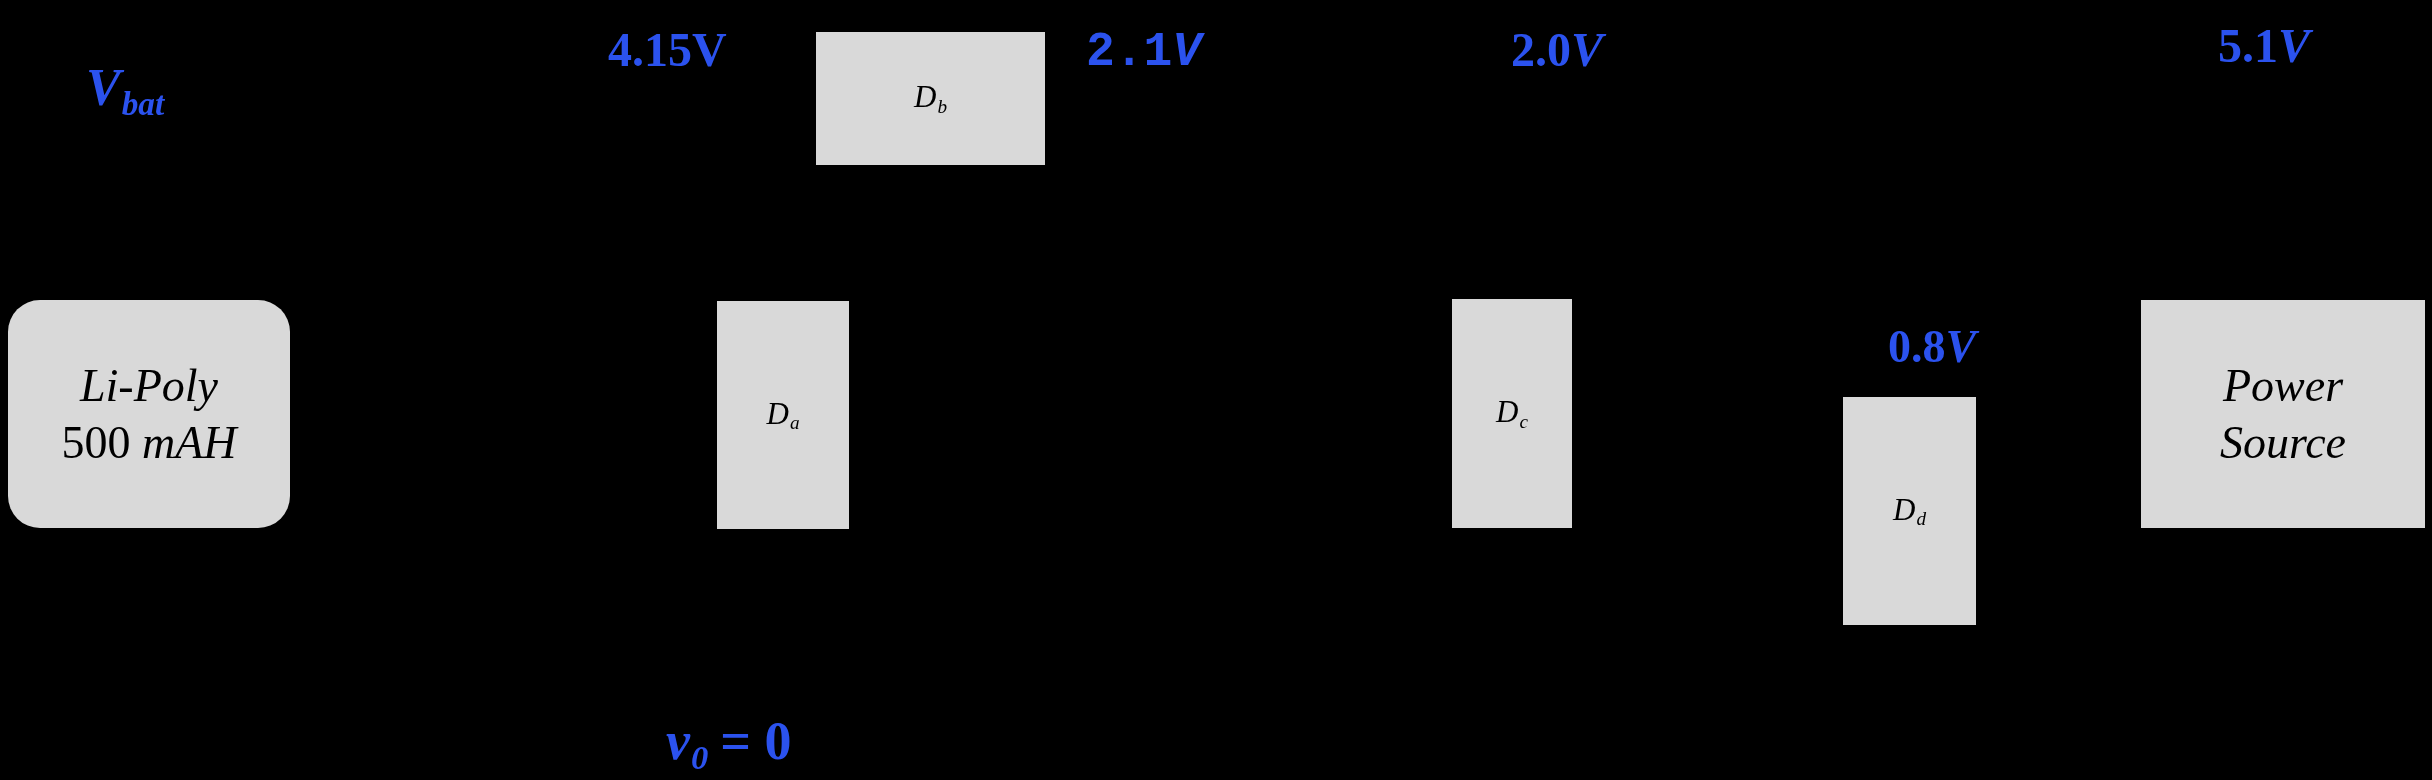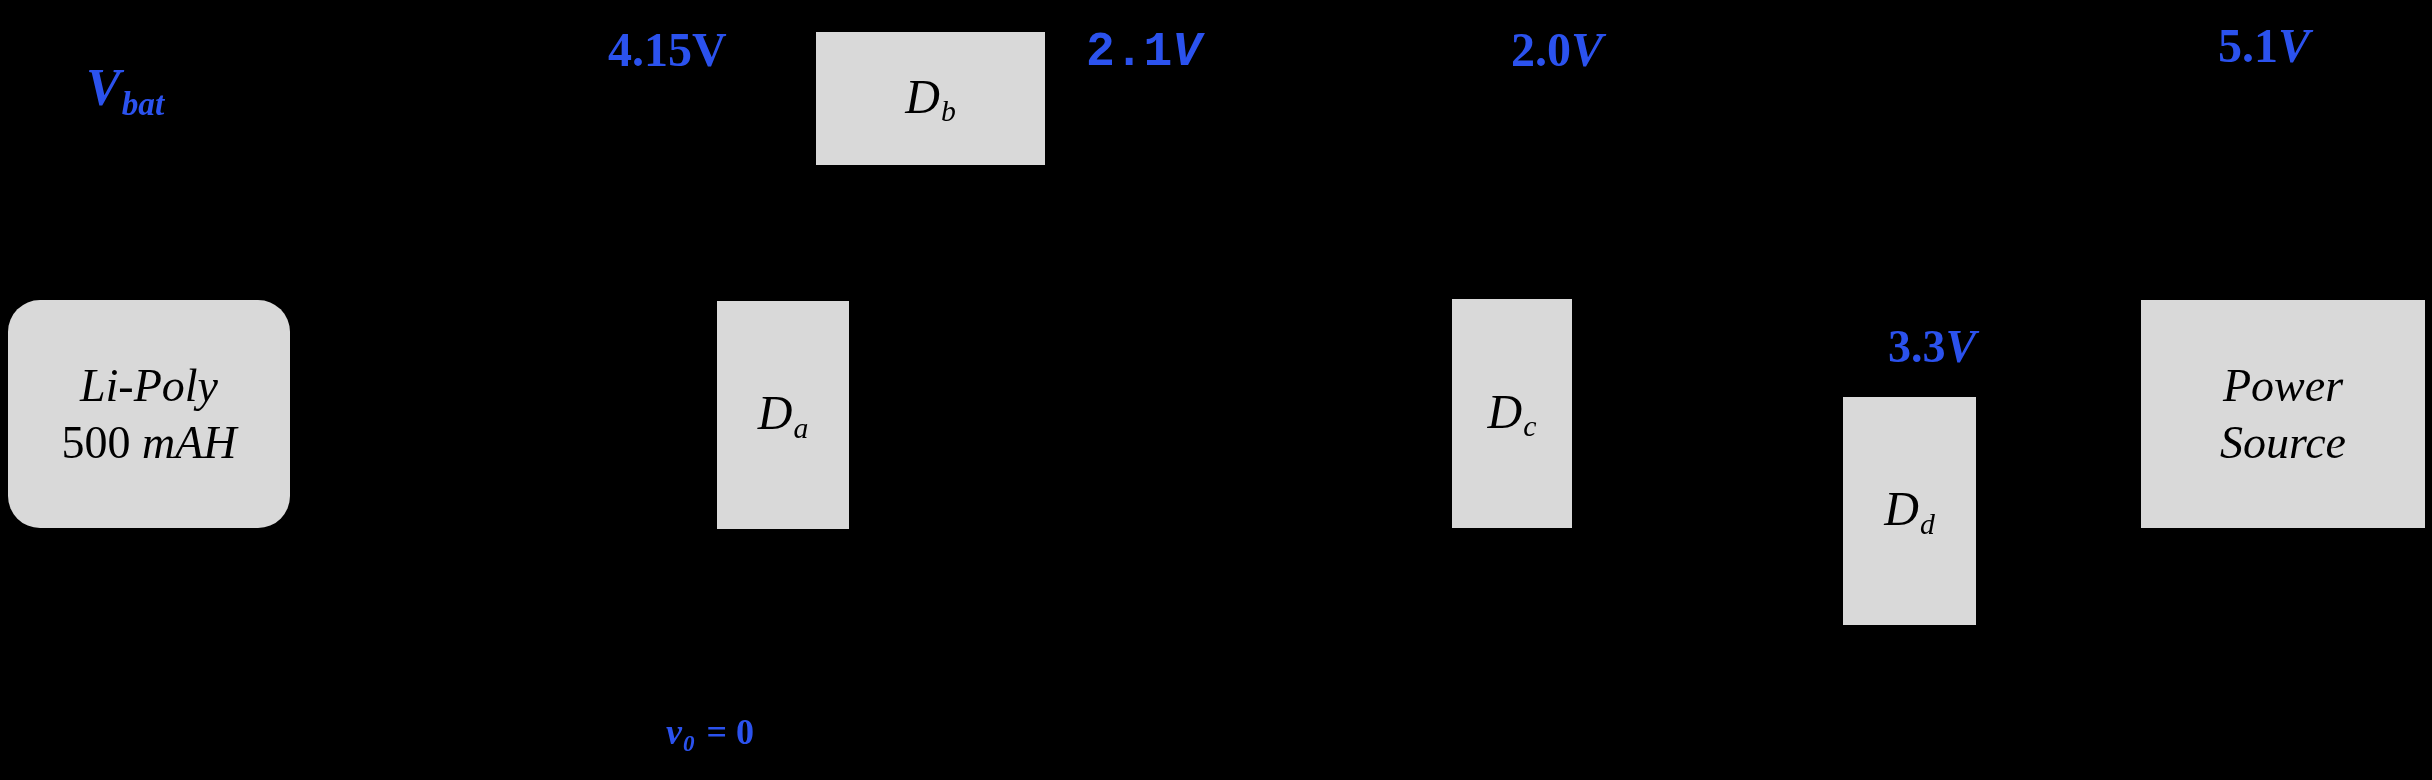--- a/index.html
+++ b/index.html
@@ -36,21 +36,21 @@
   .block .line {
     font-style: italic;
     font-size: 46px;
     line-height: 57px;
     white-space: nowrap;
   }
   .upright { font-style: normal; }
 
   .diode-label {
     font-style: italic;
-    font-size: 48px;
+    font-size: 31px;
     white-space: nowrap;
   }
   .sub {
     font-style: italic;
     font-size: 0.62em;
     vertical-align: -0.28em;
     margin-left: 1px;
   }
 
   #battery-box  { left: 8px;    top: 300px; width: 282px; height: 228px; border-radius: 32px; }
@@ -80,21 +80,21 @@
     margin-left: 1px;
   }
   .voltage .eq { font-style: normal; margin-left: 12px; }
 
   #v-bat-label     { left: 86px;   top: 24px;  font-size: 52px; margin-top: 38px; }
   #node-a-voltage  { left: 608px;  top: 26px; }
   #node-b-voltage  { left: 1086px; top: 28px; font-family: Liberation Mono, monospace; }
   #node-c-voltage  { left: 1511px; top: 26px; }
   #node-d-voltage  { left: 1888px; top: 324px; font-size: 46px; }
   #node-out-voltage{ left: 2218px; top: 22px; }
-  #ground-label    { left: 666px;  top: 714px; font-size: 36px; }
+  #ground-label    { left: 666px;  top: 714px; font-size: 54px; }
 </style>
 </head>
 <body>
 
 <div class="canvas">
 
   <div class="block" id="battery-box">
     <div class="line">Li-Poly</div>
     <div class="line">
       <span class="upright">500</span>
@@ -141,21 +141,21 @@
 
   <div class="voltage" id="node-b-voltage">
     <span class="val">2.1</span><span class="unit">V</span>
   </div>
 
   <div class="voltage" id="node-c-voltage">
     <span class="val">2.0</span><span class="unit">V</span>
   </div>
 
   <div class="voltage" id="node-d-voltage">
-    <span class="val">3.3</span><span class="unit">V</span>
+    <span class="val">0.8</span><span class="unit">V</span>
   </div>
 
   <div class="voltage" id="node-out-voltage">
     <span class="val">5.1</span><span class="unit">V</span>
   </div>
 
   <div class="voltage" id="ground-label">
     <span class="sym">v</span><span class="vsub">0</span><span class="eq">= 0</span>
   </div>
 

